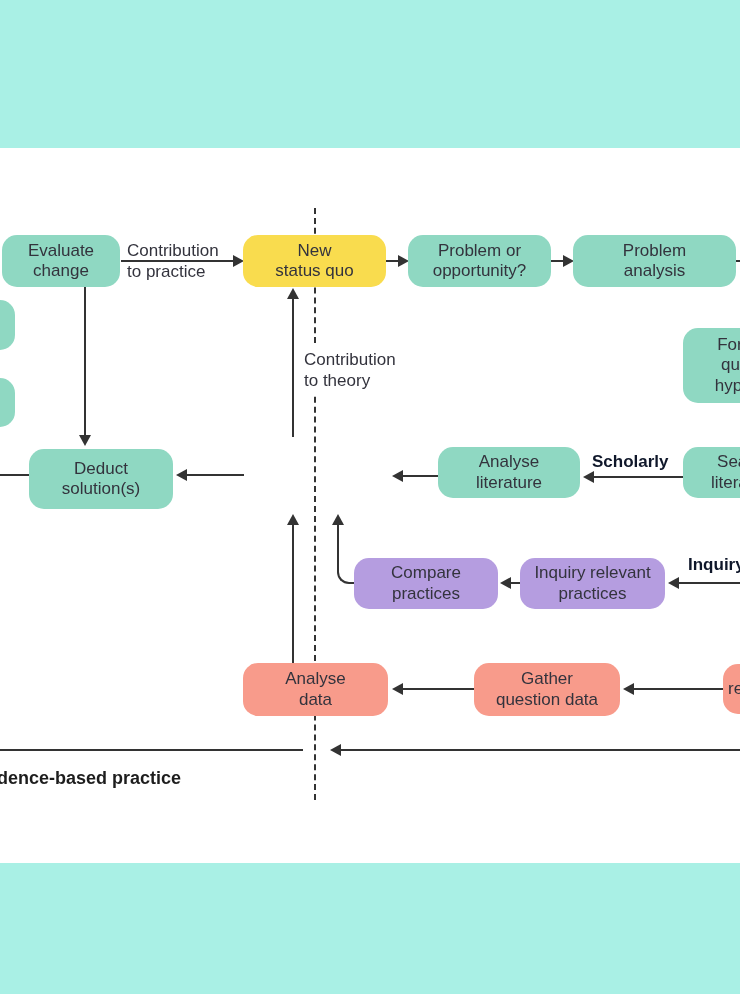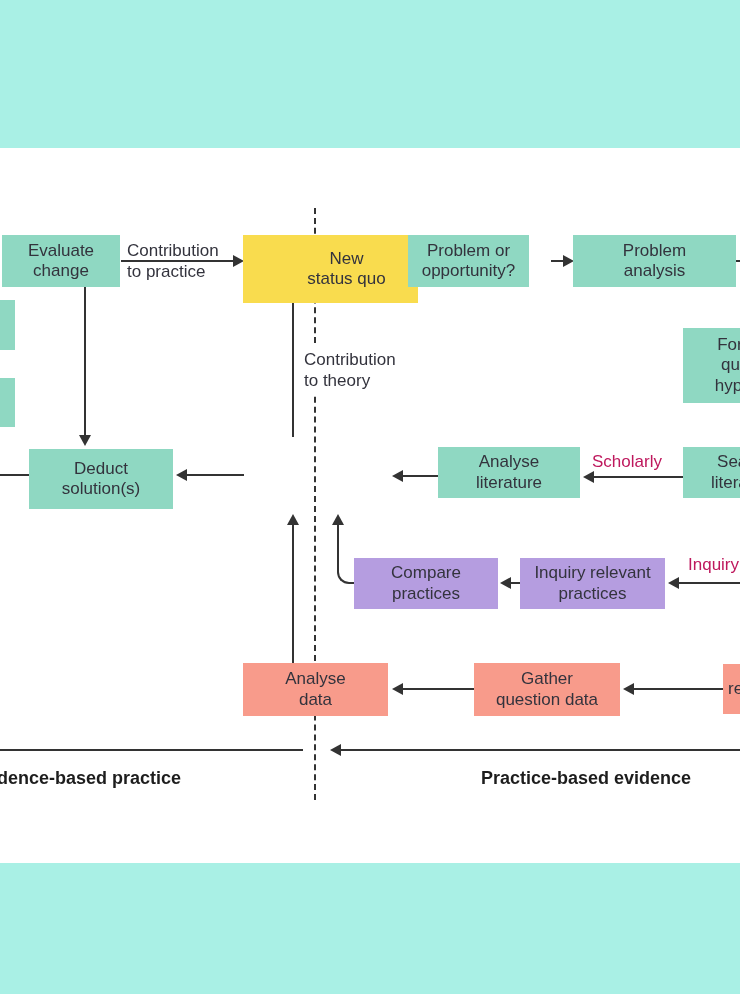--- a/index.html
+++ b/index.html
@@ -3,42 +3,42 @@
 <meta charset="utf-8">
 <style>
   html,body{margin:0;padding:0;}
   body{font-family:"Liberation Sans","DejaVu Sans",sans-serif;background:#fff;}
   #canvas{position:relative;width:740px;height:994px;overflow:hidden;background:#ffffff;}
 
   .band{position:absolute;left:0;width:740px;background:#a9f0e5;z-index:0;}
 
   .box{position:absolute;display:flex;align-items:center;justify-content:center;
        text-align:center;font-size:17px;line-height:20.5px;color:#33333d;
-       white-space:pre-line;z-index:2;}
+       white-space:pre-line;z-index:2;border-radius:15px;}
   .teal{background:#8fd8c2;}
   .yellow{background:#f9dc4e;}
   .purple{background:#b59de0;}
   .salmon{background:#f89b8b;}
   .left-align{justify-content:flex-start;text-align:left;padding-left:5px;}
 
   .hl{position:absolute;height:2px;background:#333;z-index:1;}
   .vl{position:absolute;width:2px;background:#333;z-index:1;}
   .dash{position:absolute;width:0;border-left:2px dashed #333;z-index:1;}
   .curve{position:absolute;border-left:2px solid #333;border-bottom:2px solid #333;
          border-bottom-left-radius:12px;z-index:1;}
 
   .ah{position:absolute;width:0;height:0;border-style:solid;z-index:1;}
   .ah-left {border-width:6px 11px 6px 0;border-color:transparent #333 transparent transparent;}
   .ah-right{border-width:6px 0 6px 11px;border-color:transparent transparent transparent #333;}
   .ah-up   {border-width:0 6px 11px 6px;border-color:transparent transparent #333 transparent;}
   .ah-down {border-width:11px 6px 0 6px;border-color:#333 transparent transparent transparent;}
 
   .flow-label{position:absolute;font-size:17px;line-height:21px;color:#33333d;
               white-space:pre-line;z-index:3;}
-  .bold-label{position:absolute;font-size:17px;font-weight:normal;color:#be185d;z-index:3;white-space:nowrap;}
+  .bold-label{position:absolute;font-size:17px;font-weight:bold;color:#0f172a;z-index:3;white-space:nowrap;}
   .section-label{position:absolute;font-size:18px;font-weight:bold;color:#1d1d1d;z-index:3;white-space:nowrap;}
 </style>
 </head>
 <body>
 
 <div id="canvas">
 
   <div class="band" style="top:0;height:148px;"></div>
   <div class="band" style="top:863px;height:131px;"></div>
 
@@ -90,24 +90,24 @@
 
   <div class="vl" style="left:292px;top:524px;height:139px;"></div>
   <div class="ah ah-up" style="left:287px;top:514px;"></div>
 
   <div class="curve" style="left:337px;top:524px;width:16px;height:58px;"></div>
   <div class="ah ah-up" style="left:332px;top:514px;"></div>
 
   <div class="box teal" style="left:2px;top:235px;width:118px;height:52px;">Evaluate
 change</div>
 
-  <div class="box yellow" style="left:243px;top:235px;width:143px;height:68px;padding-left:32px;">New
+  <div class="box yellow" style="left:243px;top:235px;width:143px;height:52px;">New
 status quo</div>
 
-  <div class="box teal" style="left:408px;top:235px;width:121px;height:52px;">Problem or
+  <div class="box teal" style="left:408px;top:235px;width:143px;height:52px;">Problem or
 opportunity?</div>
 
   <div class="box teal" style="left:573px;top:235px;width:163px;height:52px;">Problem
 analysis</div>
 
   <div class="box teal" style="left:683px;top:328px;width:145px;height:75px;">Formulate
 question/
 hypothesis</div>
 
   <div class="box teal" style="left:683px;top:447px;width:122px;height:51px;">Search
@@ -142,15 +142,14 @@
 
   <div class="flow-label" style="left:300px;top:347px;background:#fff;padding:2px 4px;">Contribution
 to theory</div>
 
   <div class="bold-label" style="left:592px;top:452px;">Scholarly</div>
 
   <div class="bold-label" style="left:688px;top:555px;">Inquiry</div>
 
   <div class="section-label" style="left:-30px;top:768px;">Evidence-based practice</div>
 
-  <div class="section-label" style="left:481px;top:768px;">Practice-based evidence</div>
 
 </div>
 
 </body></html>

